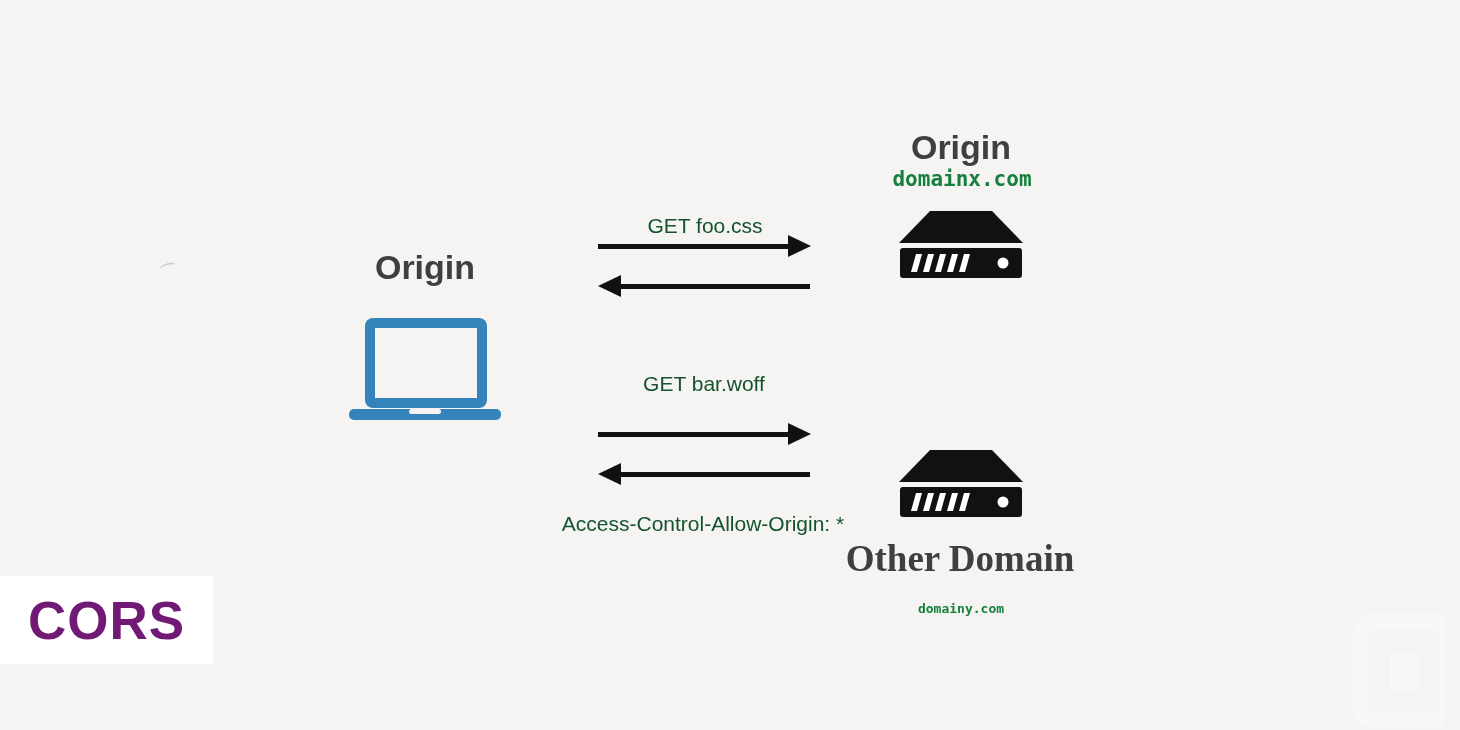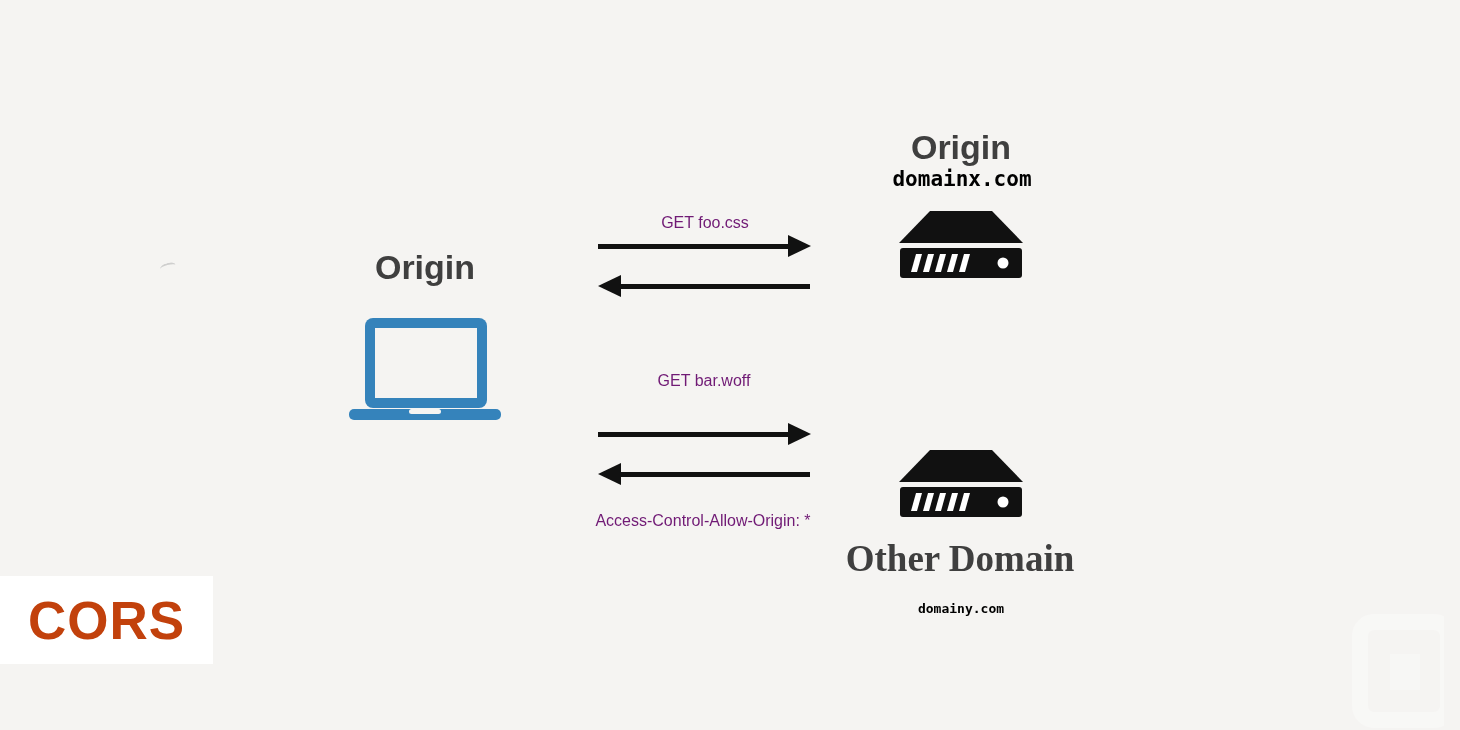--- a/index.html
+++ b/index.html
@@ -18,29 +18,29 @@
     color: #3f3f3f;
     font-weight: 700;
     white-space: nowrap;
     line-height: 1.05;
   }
   .mono {
     position: absolute;
     transform: translateX(-50%);
     font-family: "DejaVu Sans Mono", monospace;
     font-weight: 600;
-    color: #000000;
+    color: #15803d;
     white-space: nowrap;
     line-height: 1.1;
   }
   .msg {
     position: absolute;
     transform: translateX(-50%);
-    color: #701a75;
-    font-size: 16px;
+    color: #14532d;
+    font-size: 21px;
     white-space: nowrap;
     line-height: 1.2;
   }
   .arrow {
     position: absolute;
     height: 5px;
     background: #111;
   }
   .arrow.right::after {
     content: "";
@@ -67,21 +67,21 @@
     left: 0;
     top: 576px;
     width: 213px;
     height: 88px;
     background: #ffffff;
     display: flex;
     align-items: center;
     justify-content: center;
   }
   .badge span {
-    color: #c2410c;
+    color: #701a75;
     font-weight: 700;
     font-size: 53px;
     letter-spacing: 1px;
   }
   .artifact {
     position: absolute;
     left: 160px;
     top: 263px;
     width: 16px;
     height: 6px;

